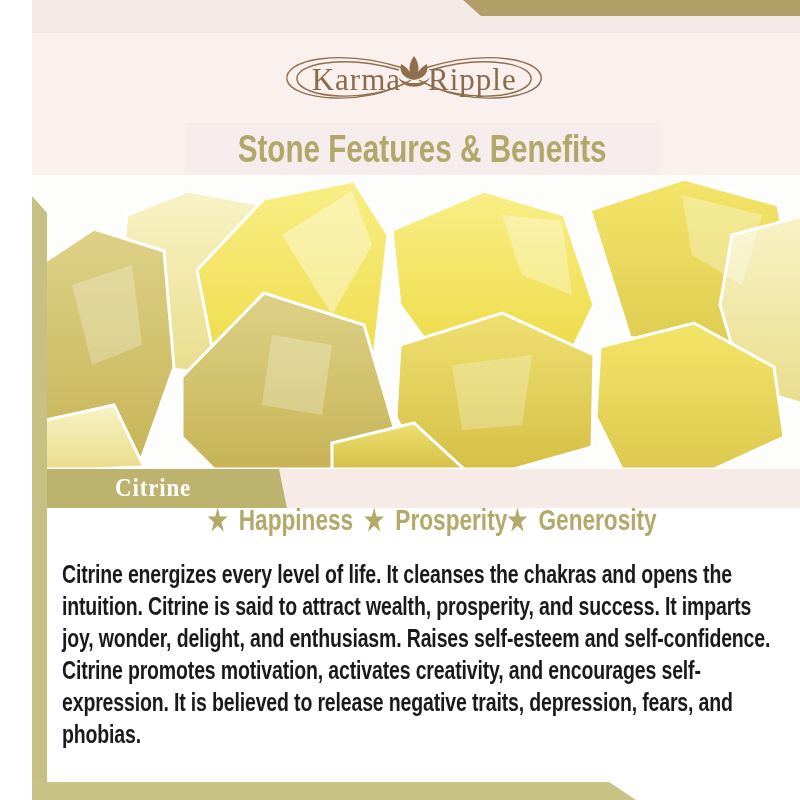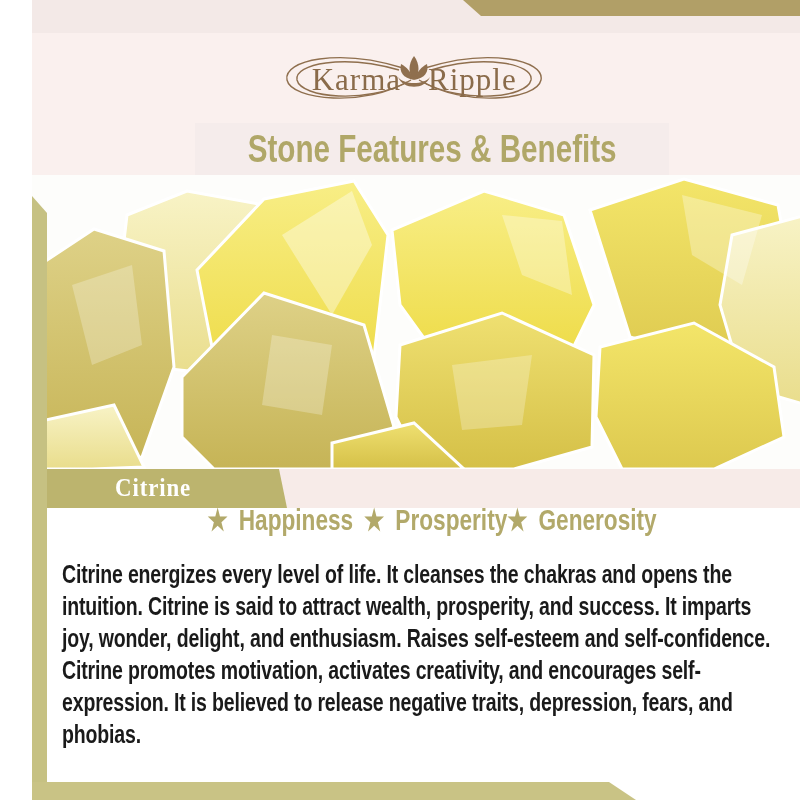--- a/index.html
+++ b/index.html
@@ -20,21 +20,21 @@
                clip-path:polygon(0 0,100% 0,100% 100%,0 calc(100% - 24px));}
   .strip-left{left:0;top:196px;width:15px;height:604px;background:#c6c182;
               clip-path:polygon(0 0,100% 17px,100% 100%,0 100%);}
   .bar-bottom{left:0;top:782px;width:604px;height:18px;background:#c9c385;
               clip-path:polygon(0 0,577px 0,100% 100%,0 100%);}
 
   
   .logo{left:221px;top:42px;width:320px;height:76px;}
 
   
-  .title-box{left:163px;top:123px;width:474px;height:52px;background:#f5eceb;}
+  .title-box{left:153px;top:123px;width:474px;height:52px;background:#f5eceb;}
   .title-inner{position:absolute;left:0;top:0;width:608px;height:52px;line-height:52px;
                text-align:center;transform:scaleX(0.78);transform-origin:left top;
                font-weight:bold;font-size:38px;color:#b0a768;letter-spacing:0;}
 
   
   .photo{left:0;top:175px;width:782px;height:294px;}
 
   
   .citrine-banner{left:15px;top:469px;width:240px;height:39px;background:#bcb46e;
                   clip-path:polygon(0 0,232px 0,100% 100%,0 100%);font-family:Liberation Serif, serif;}

